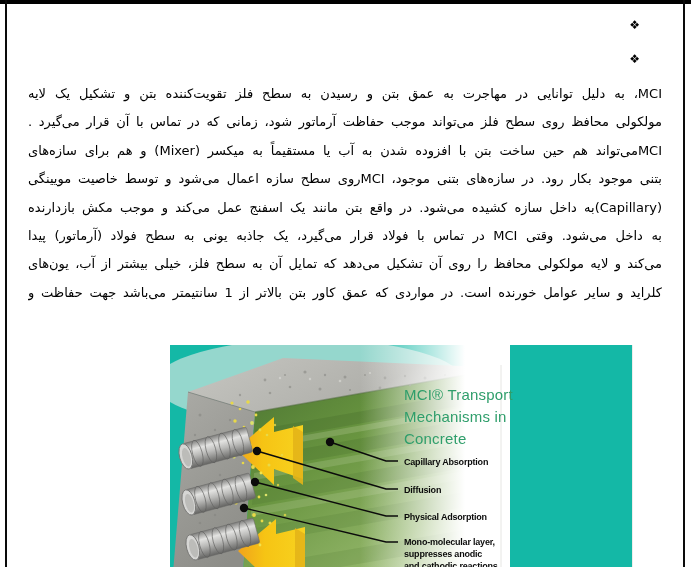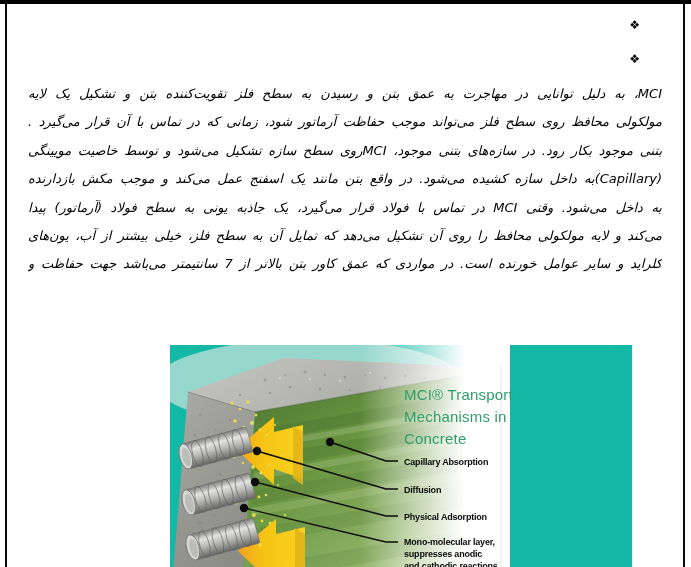--- a/index.html
+++ b/index.html
@@ -10,21 +10,21 @@
   .bar-top   { position:absolute; left:0; top:0; width:691px; height:4px; background:#000; }
   .bar-left  { position:absolute; left:5px; top:0; width:2px; height:567px; background:#0a0a0a; }
   .bar-right { position:absolute; left:683px; top:0; width:2px; height:567px; background:#0a0a0a; }
 
   .content { position:absolute; left:28px; top:8px; width:634px; direction:rtl; }
 
   .bullet-row { display:flex; align-items:center; height:34px; padding-right:22px;
                 gap:9px; font-size:13.5px; white-space:nowrap; overflow:hidden; }
   .bullet-marker { font-size:12px; flex:0 0 auto; line-height:1; }
 
-  .para { margin-top:4px;font-style:italic; }
+  .para { margin-top:4px; }
   .pline { line-height:28.4px; font-size:13px; text-align:justify; text-align-last:justify;
            overflow:hidden; }
   .pline.last { text-align-last:right; }
 
   .figure { position:absolute; left:170px; top:345px; width:462px; height:222px;
             overflow:hidden; background:#14b8a6; border-right:1px solid #ededea; }
 
   .fig-label { font-family:"Liberation Sans", sans-serif; font-weight:bold;
                font-size:9px; letter-spacing:-0.2px; fill:#0b0b0b; }
   .fig-title { font-family:"Liberation Sans", sans-serif; font-weight:normal;
@@ -42,25 +42,26 @@
     <div class="bullet-row">
       <span class="bullet-marker">❖</span>
     </div>
     <div class="bullet-row">
       <span class="bullet-marker">❖</span>
     </div>
 
     <div class="para">
       <div class="pline">MCI، به دلیل توانایی در مهاجرت به عمق بتن و رسیدن به سطح فلز تقویت‌کننده بتن و تشکیل یک لایه</div>
       <div class="pline">مولکولی محافظ روی سطح فلز می‌تواند موجب حفاظت آرماتور شود، زمانی که در تماس با آن قرار می‌گیرد .</div>
-      <div class="pline">بتنی موجود بکار رود. در سازه‌های بتنی موجود، MCIروی سطح سازه تشکیل می‌شود و توسط خاصیت مویینگی</div>
+      <div class="pline">MCIمی‌تواند هم حین ساخت بتن با افزوده شدن به آب یا مستقیماً به میکسر (Mixer) و هم برای سازه‌های</div>
+      <div class="pline">بتنی موجود بکار رود. در سازه‌های بتنی موجود، MCIروی سطح سازه اعمال می‌شود و توسط خاصیت مویینگی</div>
       <div class="pline">(Capillary)به داخل سازه کشیده می‌شود. در واقع بتن مانند یک اسفنج عمل می‌کند و موجب مکش بازدارنده</div>
       <div class="pline">به داخل می‌شود. وقتی MCI در تماس با فولاد قرار می‌گیرد، یک جاذبه یونی به سطح فولاد (آرماتور) پیدا</div>
       <div class="pline">می‌کند و لایه مولکولی محافظ را روی آن تشکیل می‌دهد که تمایل آن به سطح فلز، خیلی بیشتر از آب، یون‌های</div>
-      <div class="pline">کلراید و سایر عوامل خورنده است. در مواردی که عمق کاور بتن بالاتر از 7 سانتیمتر می‌باشد جهت حفاظت و</div>
+      <div class="pline">کلراید و سایر عوامل خورنده است. در مواردی که عمق کاور بتن بالاتر از 1 سانتیمتر می‌باشد جهت حفاظت و</div>
     </div>
   </div>
 
   <div class="figure">
     <svg width="462" height="240" viewBox="0 0 462 240">
       <defs>
         <linearGradient id="gTop" x1="0" y1="0" x2="1" y2="0.3">
           <stop offset="0" stop-color="#c6c6c1"></stop>
             <stop offset="0.7" stop-color="#b0b0ab"></stop>
             <stop offset="1" stop-color="#c9c9c4"></stop>

